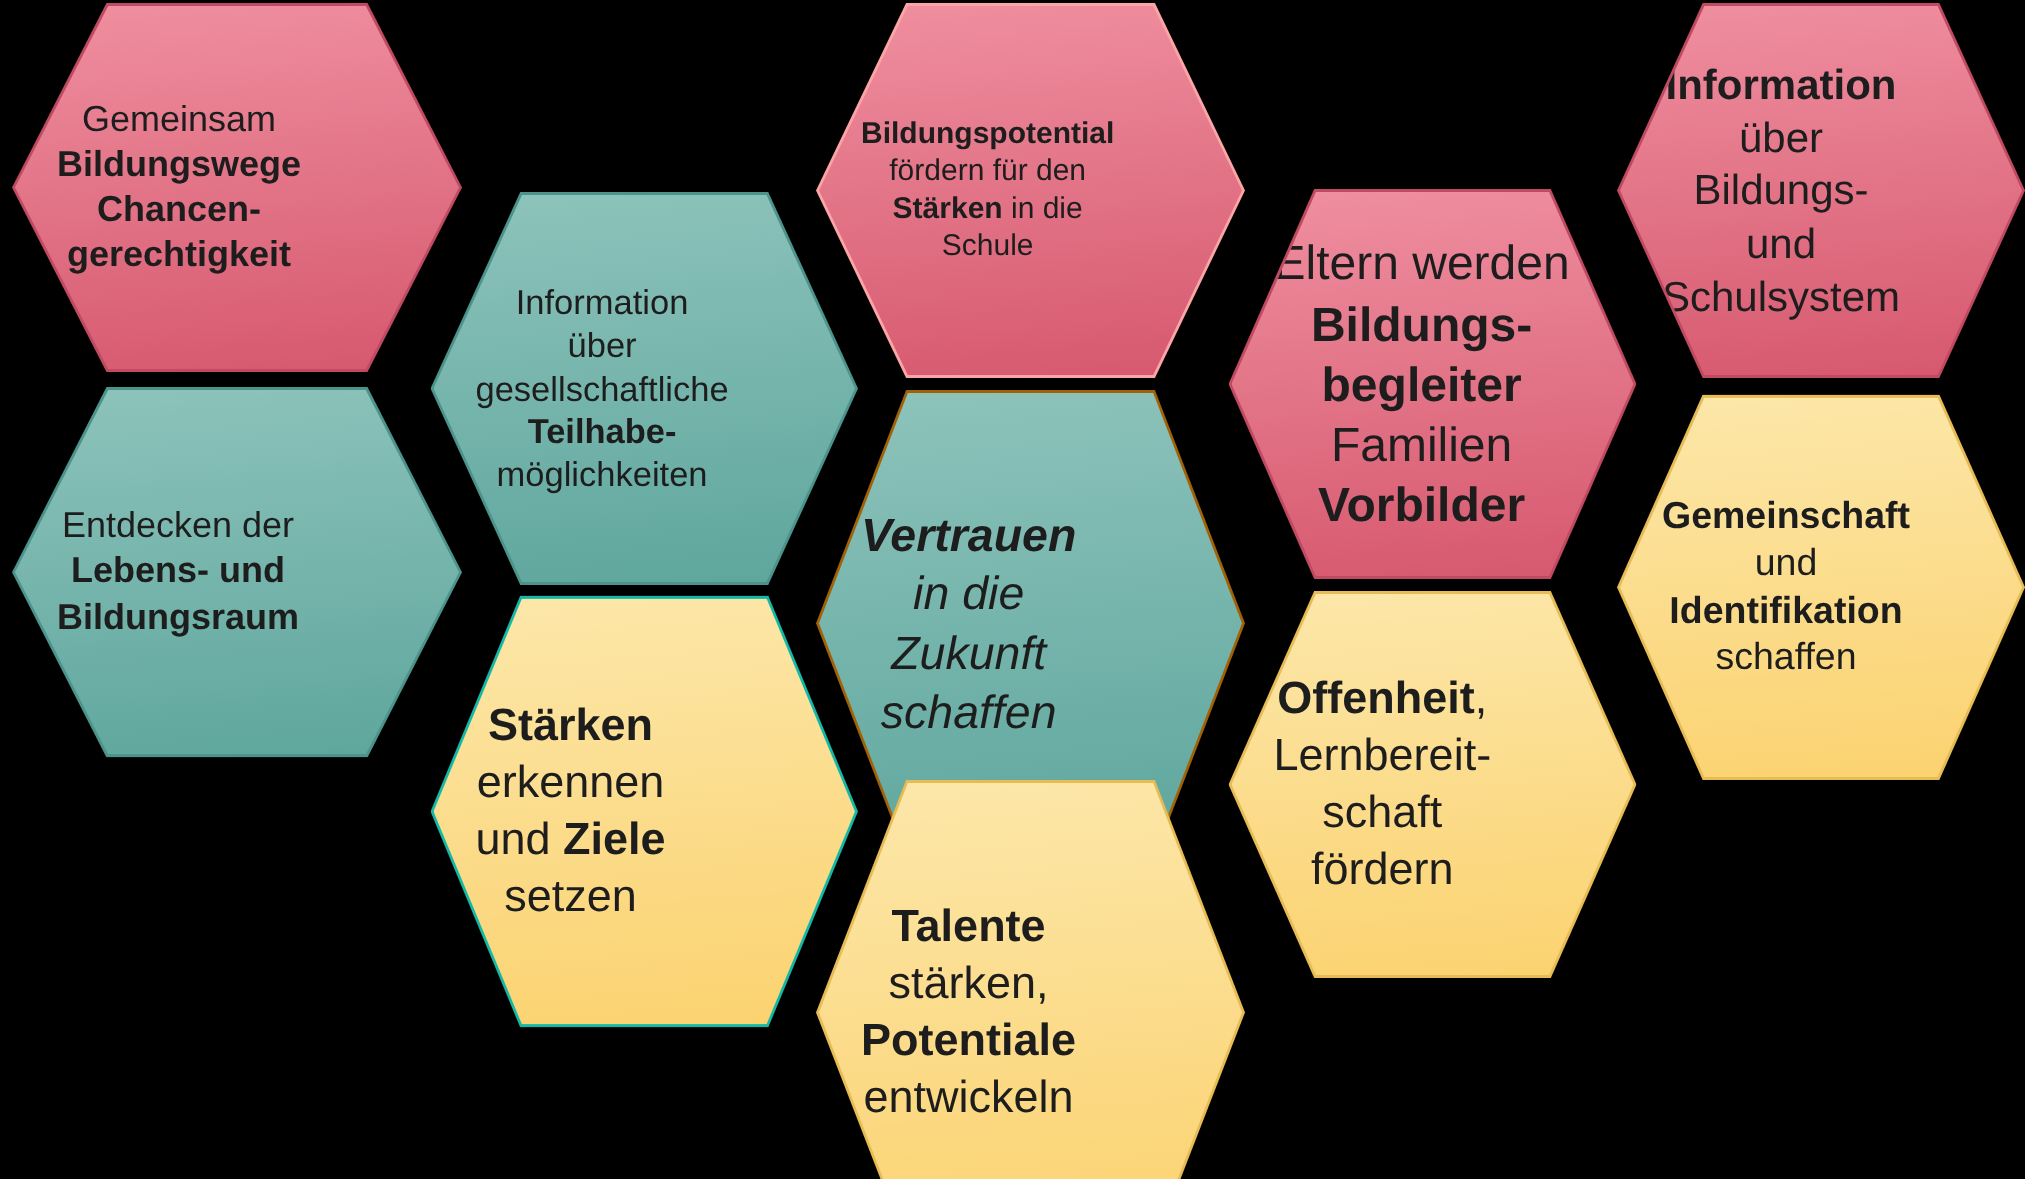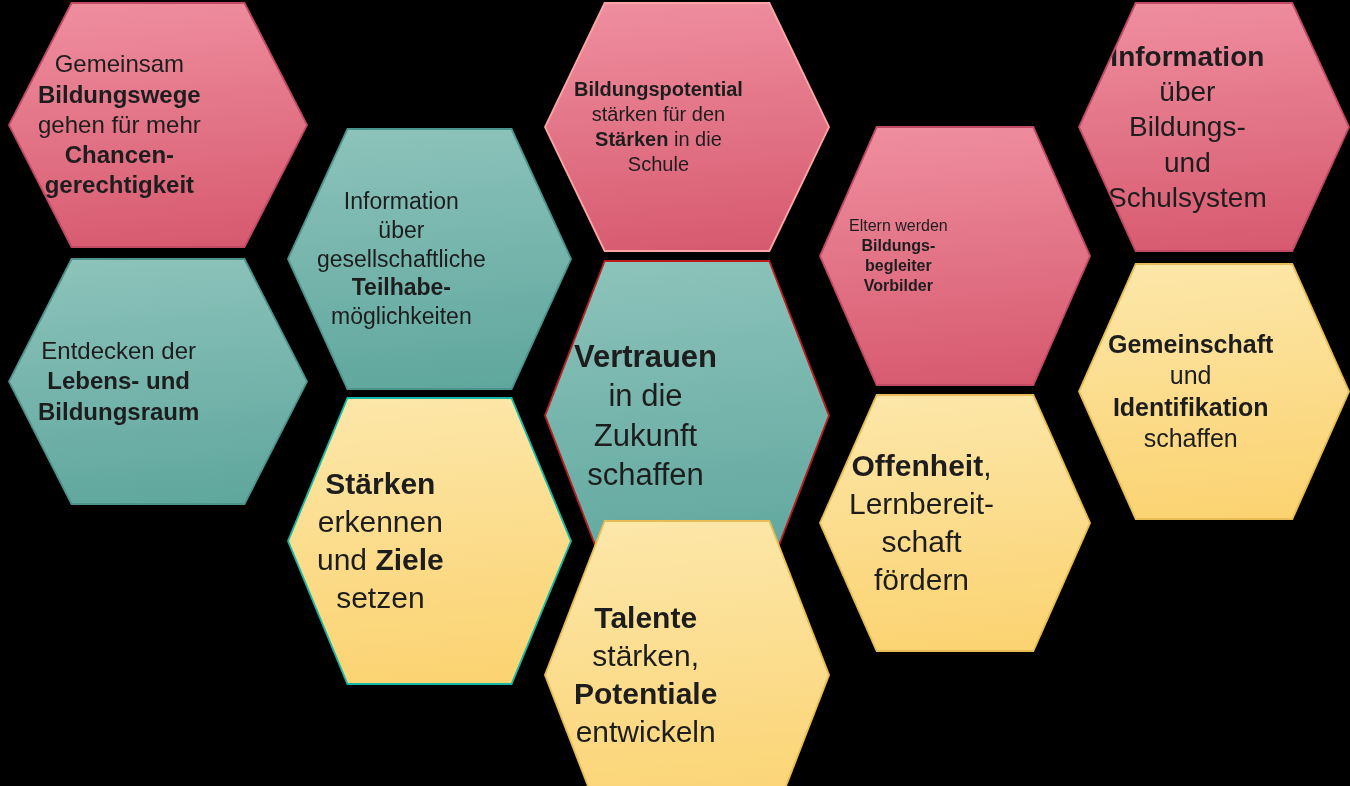--- a/index.html
+++ b/index.html
@@ -45,53 +45,53 @@
 </style>
 </head>
 <body style="background: rgb(0, 0, 0);">
 
 <div class="honeycomb">
     <div class="hex" style="left: 8px; top: 2px; width: 300px; height: 246px; background: rgb(192, 74, 97);">
       <div class="hex-face" style="background: linear-gradient(175deg, rgb(239, 143, 160) 0%, rgb(214, 88, 110) 100%);">
         <div class="hex-text" style="font-size: 24px; color: rgb(29, 29, 29);">
           <div class="hex-line"><span class="seg">Gemeinsam</span></div>
           <div class="hex-line"><span class="seg-bold">Bildungswege</span></div>
-          <div class="hex-line"><span class="seg">gehen für mehr</span></div>
           <div class="hex-line"><span class="seg-bold">Chancen-</span></div>
           <div class="hex-line"><span class="seg-bold">gerechtigkeit</span></div>
         </div>
       </div>
     </div>
     <div class="hex" style="left: 287px; top: 128px; width: 285px; height: 262px; background: rgb(76, 148, 139);">
       <div class="hex-face" style="background: linear-gradient(175deg, rgb(141, 195, 187) 0%, rgb(94, 166, 157) 100%);">
         <div class="hex-text" style="font-size: 23px; color: rgb(29, 29, 29);">
           <div class="hex-line"><span class="seg">Information</span></div>
           <div class="hex-line"><span class="seg">über</span></div>
           <div class="hex-line"><span class="seg">gesellschaftliche</span></div>
           <div class="hex-line"><span class="seg-bold">Teilhabe-</span></div>
           <div class="hex-line"><span class="seg">möglichkeiten</span></div>
         </div>
       </div>
     </div>
     <div class="hex" style="left: 544px; top: 2px; width: 286px; height: 250px; background: #fca5a5;">
       <div class="hex-face" style="background: linear-gradient(175deg, rgb(239, 143, 160) 0%, rgb(214, 88, 110) 100%);">
         <div class="hex-text" style="font-size: 20px; color: rgb(29, 29, 29);">
           <div class="hex-line"><span class="seg-bold">Bildungspotential</span></div>
-          <div class="hex-line"><span class="seg">stärken für den</span></div>
+          <div class="hex-line"><span class="seg">fördern für den</span></div>
           <div class="hex-line"><span class="seg-bold">Stärken</span><span class="seg"> in die</span></div>
           <div class="hex-line"><span class="seg">Schule</span></div>
         </div>
       </div>
     </div>
     <div class="hex" style="left: 819px; top: 126px; width: 272px; height: 260px; background: rgb(192, 74, 97);">
       <div class="hex-face" style="background: linear-gradient(175deg, rgb(239, 143, 160) 0%, rgb(214, 88, 110) 100%);">
-        <div class="hex-text" style="font-size: 16px; color: rgb(29, 29, 29);">
+        <div class="hex-text" style="font-size: 32px; color: rgb(29, 29, 29);">
           <div class="hex-line"><span class="seg">Eltern werden</span></div>
           <div class="hex-line"><span class="seg-bold">Bildungs-</span></div>
           <div class="hex-line"><span class="seg-bold">begleiter</span></div>
+          <div class="hex-line"><span class="seg">Familien</span></div>
           <div class="hex-line"><span class="seg-bold">Vorbilder</span></div>
         </div>
       </div>
     </div>
     <div class="hex" style="left: 1078px; top: 2px; width: 272px; height: 250px; background: rgb(192, 74, 97);">
       <div class="hex-face" style="background: linear-gradient(175deg, rgb(239, 143, 160) 0%, rgb(214, 88, 110) 100%);">
         <div class="hex-text" style="font-size: 28px; color: rgb(29, 29, 29);">
           <div class="hex-line"><span class="seg-bold">Information</span></div>
           <div class="hex-line"><span class="seg">über</span></div>
           <div class="hex-line"><span class="seg">Bildungs-</span></div>
@@ -102,21 +102,21 @@
     </div>
     <div class="hex" style="left: 8px; top: 258px; width: 300px; height: 247px; background: rgb(76, 148, 139);">
       <div class="hex-face" style="background: linear-gradient(175deg, rgb(141, 195, 187) 0%, rgb(94, 166, 157) 100%);">
         <div class="hex-text" style="font-size: 24px; color: rgb(29, 29, 29);">
           <div class="hex-line"><span class="seg">Entdecken der</span></div>
           <div class="hex-line"><span class="seg-bold">Lebens- und</span></div>
           <div class="hex-line"><span class="seg-bold">Bildungsraum</span></div>
         </div>
       </div>
     </div>
-    <div class="hex" style="left: 544px; top: 260px; width: 286px; height: 311px; background: #b91c1c;">
+    <div class="hex" style="left: 544px; top: 260px; width: 286px; height: 311px; background: #a16207; font-style: italic;">
       <div class="hex-face" style="background: linear-gradient(175deg, rgb(141, 195, 187) 0%, rgb(94, 166, 157) 100%);">
         <div class="hex-text" style="font-size: 31px; color: rgb(29, 29, 29);">
           <div class="hex-line"><span class="seg-bold">Vertrauen</span></div>
           <div class="hex-line"><span class="seg">in die</span></div>
           <div class="hex-line"><span class="seg">Zukunft</span></div>
           <div class="hex-line"><span class="seg">schaffen</span></div>
         </div>
       </div>
     </div>
     <div class="hex" style="left: 1078px; top: 263px; width: 272px; height: 257px; background: rgb(231, 188, 85);">

